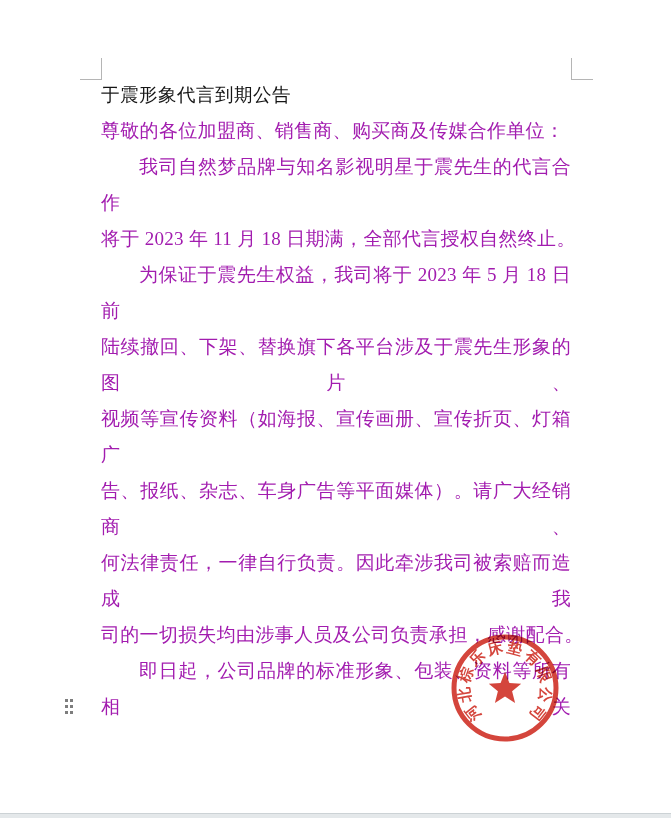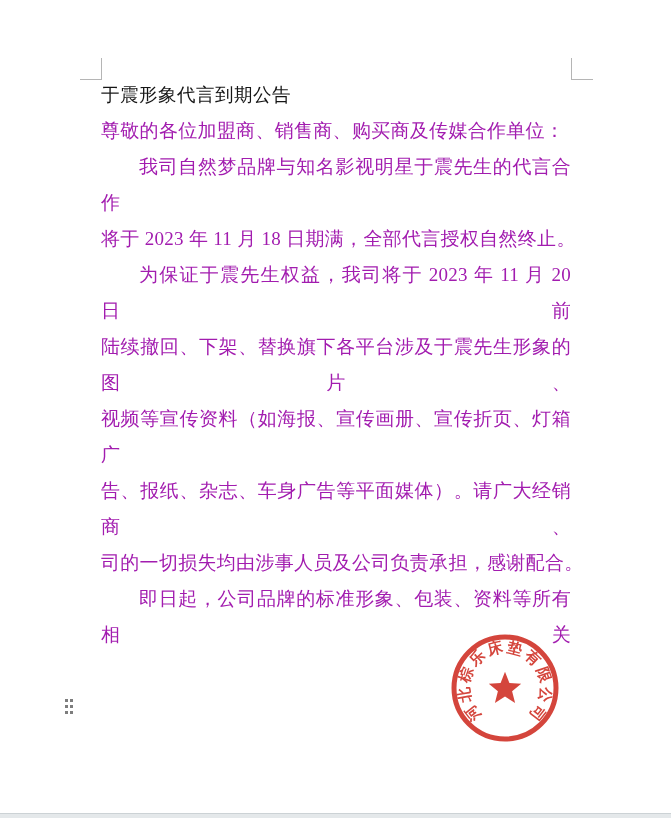--- a/index.html
+++ b/index.html
@@ -56,24 +56,25 @@
 <body>
 
 <div class="corner tl"></div>
 <div class="corner tr"></div>
 
 <div class="content">
   <div class="title">于震形象代言到期公告</div>
   <div class="line">尊敬的各位加盟商、销售商、购买商及传媒合作单位：</div>
   <div class="line indent fill">我司自然梦品牌与知名影视明星于震先生的代言合作</div>
   <div class="line">将于 2023 年 11 月 18 日期满，全部代言授权自然终止。</div>
-  <div class="line indent fill">为保证于震先生权益，我司将于 2023 年 11 月 20 日前</div>
+  <div class="line indent fill">为保证于震先生权益，我司将于 2023 年 5 月 18 日前</div>
   <div class="line fill">陆续撤回、下架、替换旗下各平台涉及于震先生形象的图片、</div>
   <div class="line fill">视频等宣传资料（如海报、宣传画册、宣传折页、灯箱广</div>
   <div class="line fill">告、报纸、杂志、车身广告等平面媒体）。请广大经销商、</div>
+  <div class="line fill">何法律责任，一律自行负责。因此牵涉我司被索赔而造成我</div>
   <div class="line">司的一切损失均由涉事人员及公司负责承担，感谢配合。</div>
   <div class="line indent fill">即日起，公司品牌的标准形象、包装、资料等所有相关</div>
 
 </div>
 
 <div class="seal">
   <svg width="110" height="110" viewBox="0 0 110 110">
     <circle cx="55" cy="55" r="51" fill="none" stroke="#d1352b" stroke-width="5"></circle>
     <polygon points="55,38.8 59.4,49.9 71.2,50.7 62.1,58.3 65.1,69.9 55,63.5 44.9,69.9 47.9,58.3 38.8,50.7 50.6,49.9" fill="#d1352b"></polygon>
     <text x="55" y="19" transform="rotate(-128,55,55)">河</text>

